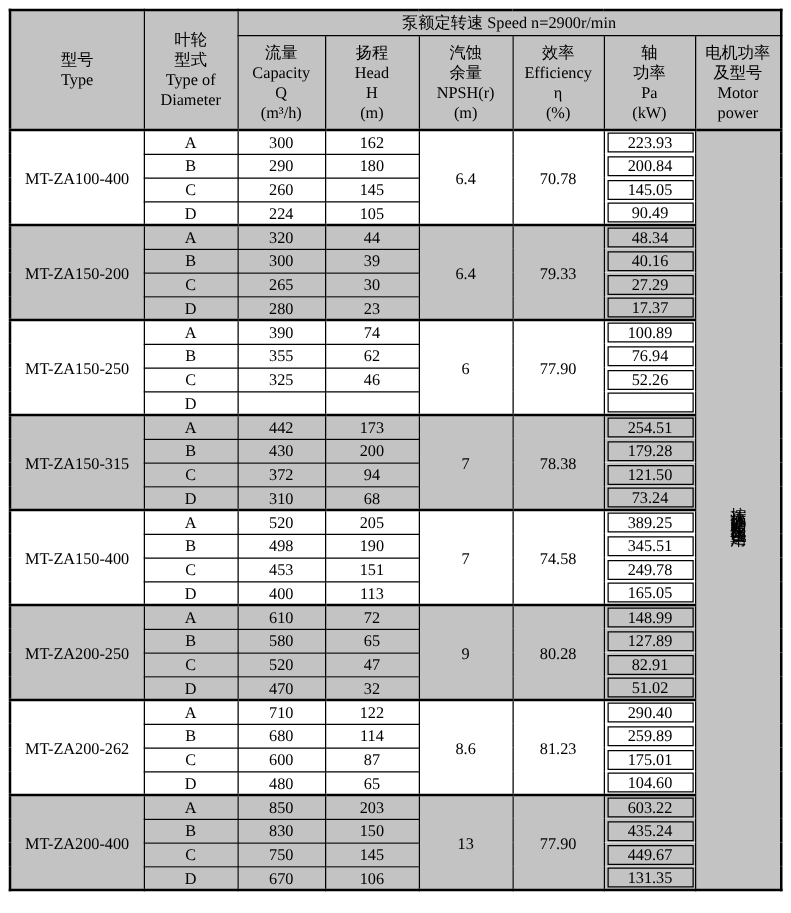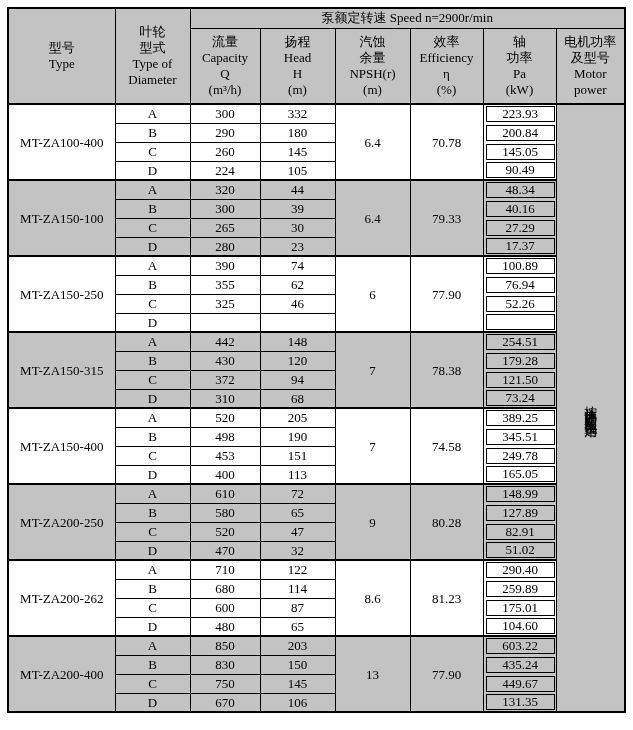--- a/index.html
+++ b/index.html
@@ -122,21 +122,21 @@
         <div class="hl">power</div>
       </th>
     </tr>
   </thead>
   <tbody>
 
     <tr class="gtop">
       <td rowspan="4">MT-ZA100-400</td>
       <td>A</td>
       <td>300</td>
-      <td>332</td>
+      <td>162</td>
       <td rowspan="4">6.4</td>
       <td rowspan="4">70.78</td>
       <td class="pa">
           <div class="pabox">223.93</div>
         </td>
       <td class="motor" rowspan="32"><div class="vtext">按液体的粘度和比重选用</div></td>
     </tr>
     <tr>
       <td>B</td>
       <td>290</td>
@@ -156,21 +156,21 @@
     <tr>
       <td>D</td>
       <td>224</td>
       <td>105</td>
       <td class="pa">
           <div class="pabox">90.49</div>
         </td>
     </tr>
 
     <tr class="gtop shaded">
-      <td rowspan="4">MT-ZA150-100</td>
+      <td rowspan="4">MT-ZA150-200</td>
       <td>A</td>
       <td>320</td>
       <td>44</td>
       <td rowspan="4">6.4</td>
       <td rowspan="4">79.33</td>
       <td class="pa">
           <div class="pabox">48.34</div>
         </td>
     </tr>
     <tr class="shaded">
@@ -231,31 +231,31 @@
       <td></td>
       <td class="pa">
           <div class="pabox"></div>
         </td>
     </tr>
 
     <tr class="gtop shaded">
       <td rowspan="4">MT-ZA150-315</td>
       <td>A</td>
       <td>442</td>
-      <td>148</td>
+      <td>173</td>
       <td rowspan="4">7</td>
       <td rowspan="4">78.38</td>
       <td class="pa">
           <div class="pabox">254.51</div>
         </td>
     </tr>
     <tr class="shaded">
       <td>B</td>
       <td>430</td>
-      <td>120</td>
+      <td>200</td>
       <td class="pa">
           <div class="pabox">179.28</div>
         </td>
     </tr>
     <tr class="shaded">
       <td>C</td>
       <td>372</td>
       <td>94</td>
       <td class="pa">
           <div class="pabox">121.50</div>

